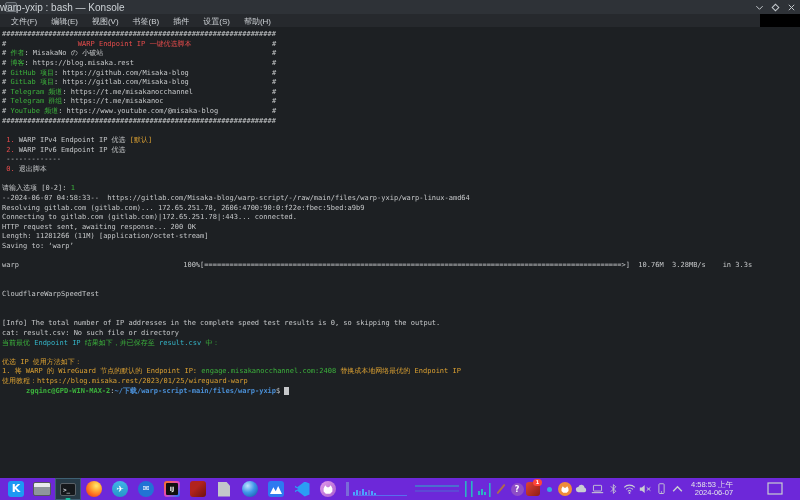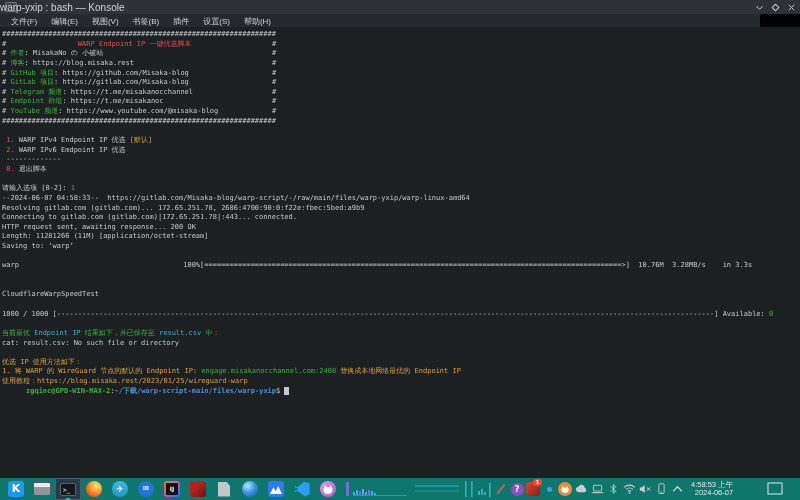--- a/index.html
+++ b/index.html
@@ -30,21 +30,21 @@
   .c-w{color:#c6c8ca;}
   .c-r{color:#e84c4c;}
   .c-g{color:#3cb23c;text-align:center;}
   .c-y{color:#dba032;}
   .c-c{color:#35b6c9;}
   .c-gb{color:#3cb23c;font-weight:bold;margin-left:24px;}
   .c-bb{color:#4a8fd6;font-weight:bold;}
   .c-cur{background:#c6c8ca;color:#1d2023;}
 
   
-  .taskbar{position:absolute;bottom:0;left:0;width:800px;height:22px;background:#0f766e;
+  .taskbar{position:absolute;bottom:0;left:0;width:800px;height:22px;background:#6d28d9;
            display:flex;align-items:center;padding:0 3px;box-sizing:border-box;}
   .launchers,.tray{display:flex;align-items:center;height:22px;}
   .tb-item{width:26px;height:22px;display:flex;align-items:center;justify-content:center;position:relative;}
   .task-active{background:#273a46;box-shadow:inset 0 0 0 1px #3f6074;}
   .task-active::before{content:"";position:absolute;bottom:0px;left:50%;transform:translateX(-50%);
         width:5px;height:2px;background:#17c3a0;border-radius:1px;}
   .tray-item{width:14px;height:22px;display:flex;align-items:center;justify-content:center;position:relative;margin:0 1px;}
   .ico{display:inline-block;}
 
   .ico-kde-launcher{width:16px;height:16px;border-radius:3px;background:#1d99f3;color:#fff;
@@ -175,21 +175,21 @@
   </div>
 
 <div class="terminal">
     <div class="tline"><span class="c-w">#################################################################</span></div>
     <div class="tline banner"><span class="c-w">#</span><span class="c-r">                 WARP Endpoint IP 一键优选脚本</span><span class="banner-end c-w">#</span></div>
     <div class="tline banner"><span class="c-w"># </span><span class="c-g">作者</span><span class="c-w">: MisakaNo の 小破站</span><span class="banner-end c-w">#</span></div>
     <div class="tline banner"><span class="c-w"># </span><span class="c-g">博客</span><span class="c-w">: https://blog.misaka.rest</span><span class="banner-end c-w">#</span></div>
     <div class="tline banner"><span class="c-w"># </span><span class="c-g">GitHub 项目</span><span class="c-w">: https://github.com/Misaka-blog</span><span class="banner-end c-w">#</span></div>
     <div class="tline banner"><span class="c-w"># </span><span class="c-g">GitLab 项目</span><span class="c-w">: https://gitlab.com/Misaka-blog</span><span class="banner-end c-w">#</span></div>
     <div class="tline banner"><span class="c-w"># </span><span class="c-g">Telegram 频道</span><span class="c-w">: https://t.me/misakanocchannel</span><span class="banner-end c-w">#</span></div>
-    <div class="tline banner"><span class="c-w"># </span><span class="c-g">Emdpoint 群组</span><span class="c-w">: https://t.me/misakanoc</span><span class="banner-end c-w">#</span></div>
+    <div class="tline banner"><span class="c-w"># </span><span class="c-g">Telegram 群组</span><span class="c-w">: https://t.me/misakanoc</span><span class="banner-end c-w">#</span></div>
     <div class="tline banner"><span class="c-w"># </span><span class="c-g">YouTube 频道</span><span class="c-w">: https://www.youtube.com/@misaka-blog</span><span class="banner-end c-w">#</span></div>
     <div class="tline"><span class="c-w">#################################################################</span></div>
     <div class="tline">&nbsp;</div>
     <div class="tline"><span class="c-r"> 1. </span><span class="c-w">WARP IPv4 Endpoint IP 优选 </span><span class="c-y">[默认]</span></div>
     <div class="tline"><span class="c-r"> 2. </span><span class="c-w">WARP IPv6 Emdpoint IP 优选</span></div>
     <div class="tline"><span class="c-w"> -------------</span></div>
     <div class="tline"><span class="c-r"> 0. </span><span class="c-w">退出脚本</span></div>
     <div class="tline">&nbsp;</div>
     <div class="tline"><span class="c-w">请输入选项 [0-2]: </span><span class="c-g">1</span></div>
     <div class="tline"><span class="c-w">--2024-06-07 04:58:33--  https://gitlab.com/Misaka-blog/warp-script/-/raw/main/files/warp-yxip/warp-linux-amd64</span></div>
@@ -197,24 +197,24 @@
     <div class="tline"><span class="c-w">Connecting to gitlab.com (gitlab.com)|172.65.251.78|:443... connected.</span></div>
     <div class="tline"><span class="c-w">HTTP request sent, awaiting response... 200 OK</span></div>
     <div class="tline"><span class="c-w">Length: 11281266 (11M) [application/octet-stream]</span></div>
     <div class="tline"><span class="c-w">Saving to: ‘warp’</span></div>
     <div class="tline">&nbsp;</div>
     <div class="tline"><span class="c-w">warp                                       100%[===================================================================================================&gt;]  10.76M  3.28MB/s    in 3.3s</span></div>
     <div class="tline">&nbsp;</div>
     <div class="tline">&nbsp;</div>
     <div class="tline"><span class="c-w">CloudflareWarpSpeedTest</span></div>
     <div class="tline">&nbsp;</div>
-    <div class="tline"><span class="c-w">1000 / 1000 [------------------------------------------------------------------------------------------------------------------------------------------------------------] Available: </span><span class="c-g">0</span></div>
-    <div class="tline">&nbsp;</div>
+    <div class="tline">&nbsp;</div>
+    <div class="tline"><span class="c-w">[Info] The total number of IP addresses in the complete speed test results is 0, so skipping the output.</span></div>
+    <div class="tline"><span class="c-w">cat: result.csv: No such file or directory</span></div>
     <div class="tline"><span class="c-g">当前最优 </span><span class="c-c">Endpoint IP</span><span class="c-g"> 结果如下，并已保存至 </span><span class="c-c">result.csv</span><span class="c-g"> 中：</span></div>
-    <div class="tline"><span class="c-w">cat: result.csv: No such file or directory</span></div>
     <div class="tline">&nbsp;</div>
     <div class="tline"><span class="c-y">优选 IP 使用方法如下：</span></div>
     <div class="tline"><span class="c-y">1. 将 WARP 的 WireGuard 节点的默认的 Endpoint IP: </span><span class="c-g">engage.misakanocchannel.com:2408</span><span class="c-y"> 替换成本地网络最优的 Endpoint IP</span></div>
     <div class="tline"><span class="c-y">使用教程：https://blog.misaka.rest/2023/01/25/wireguard-warp</span></div>
     <div class="tline"><span class="c-gb">zgqinc@GPD-WIN-MAX-2</span><span class="c-w">:</span><span class="c-bb">~/下载/warp-script-main/files/warp-yxip</span><span class="c-w">$ </span><span class="c-cur"> </span></div>
   </div>
 
 <div class="taskbar">
   <div class="launchers">
       <div class="tb-item">

